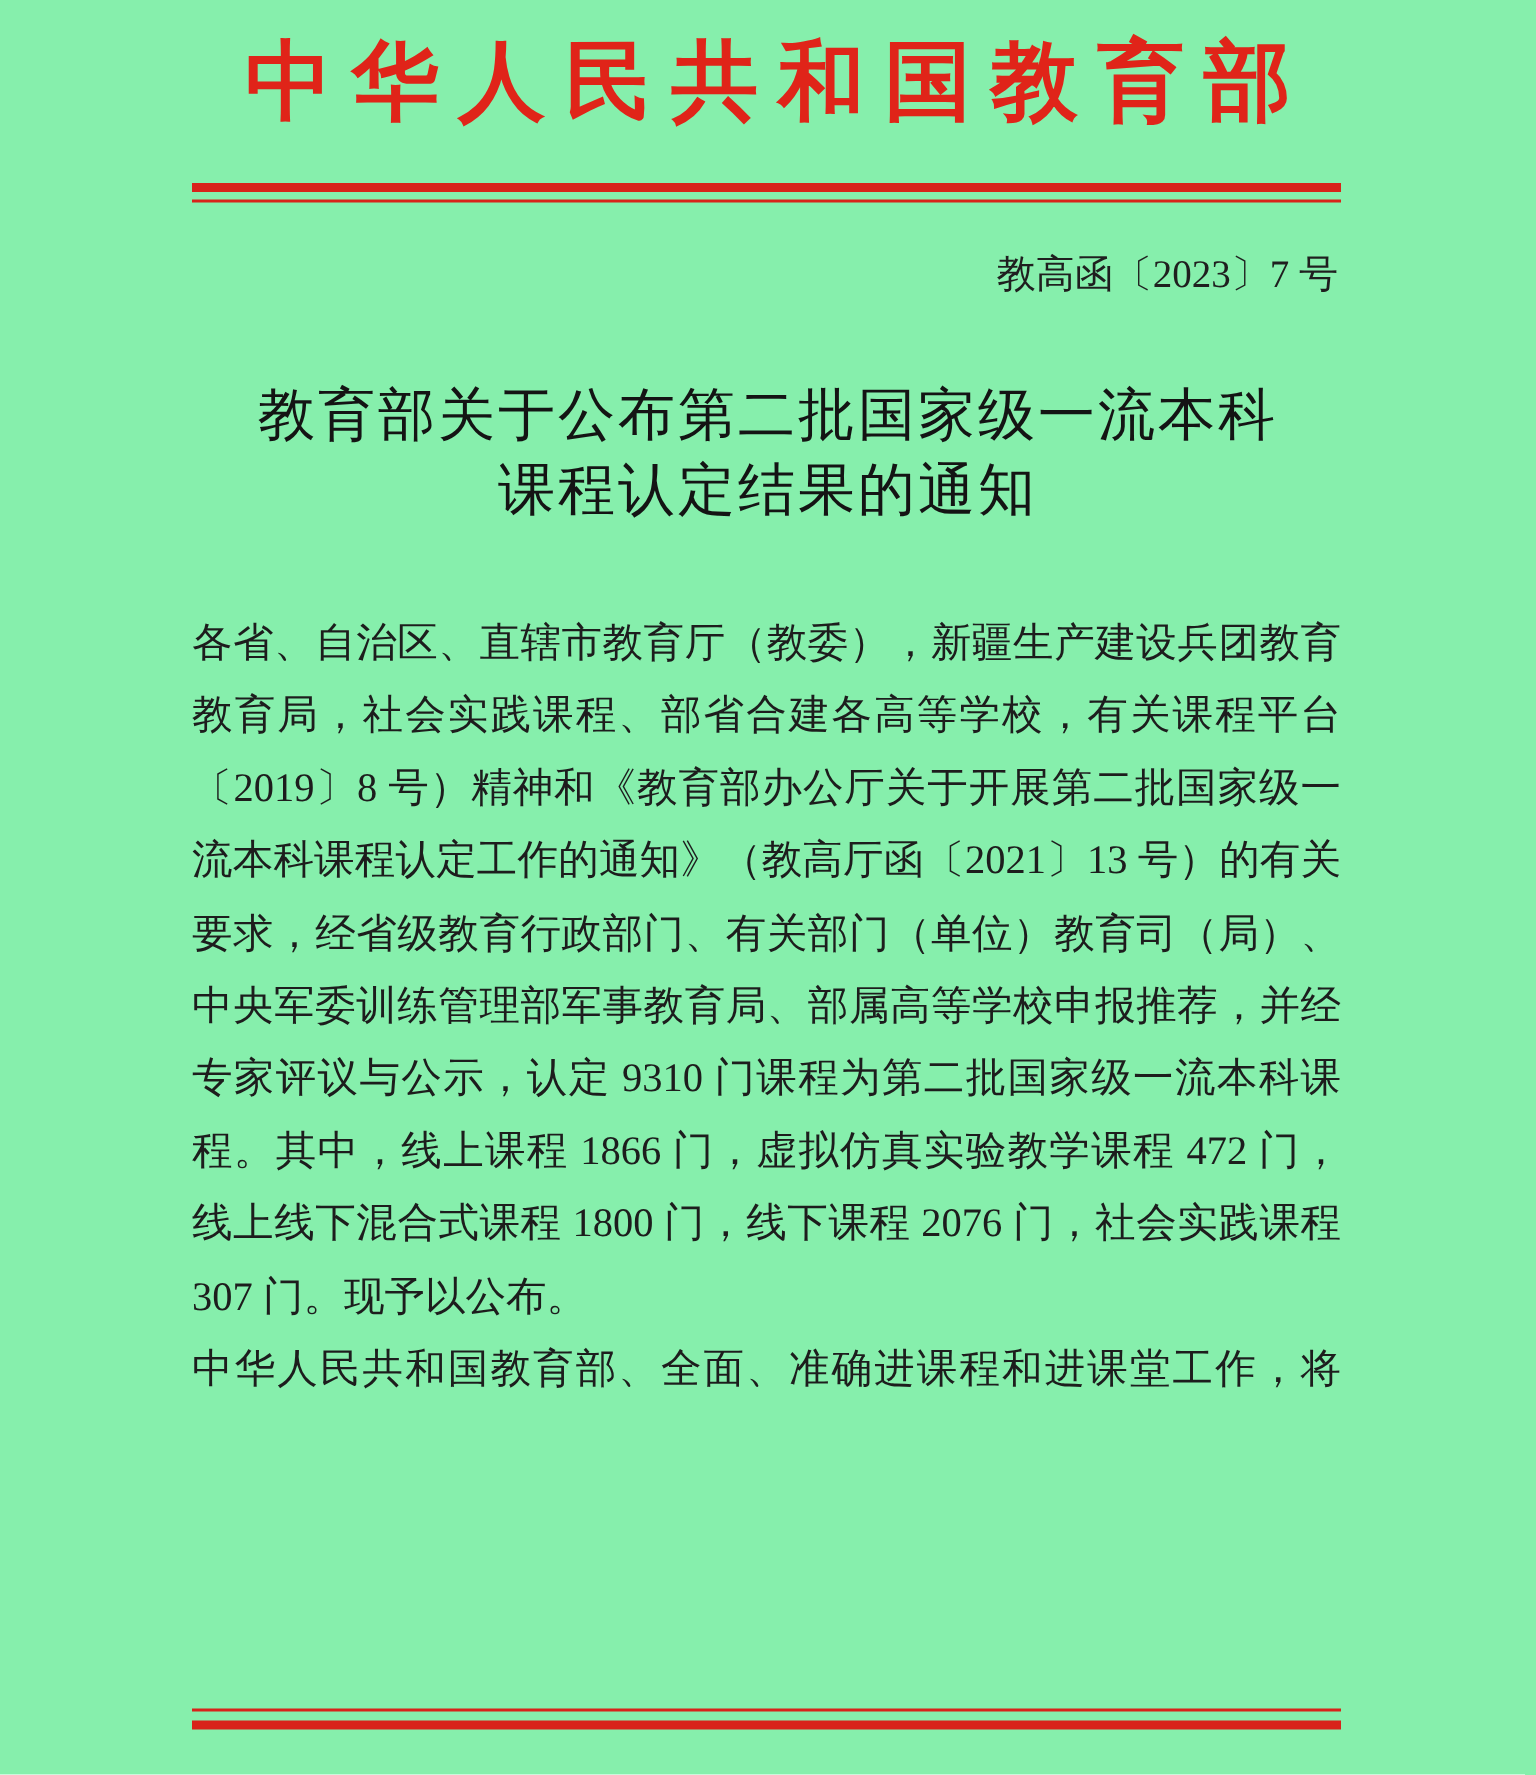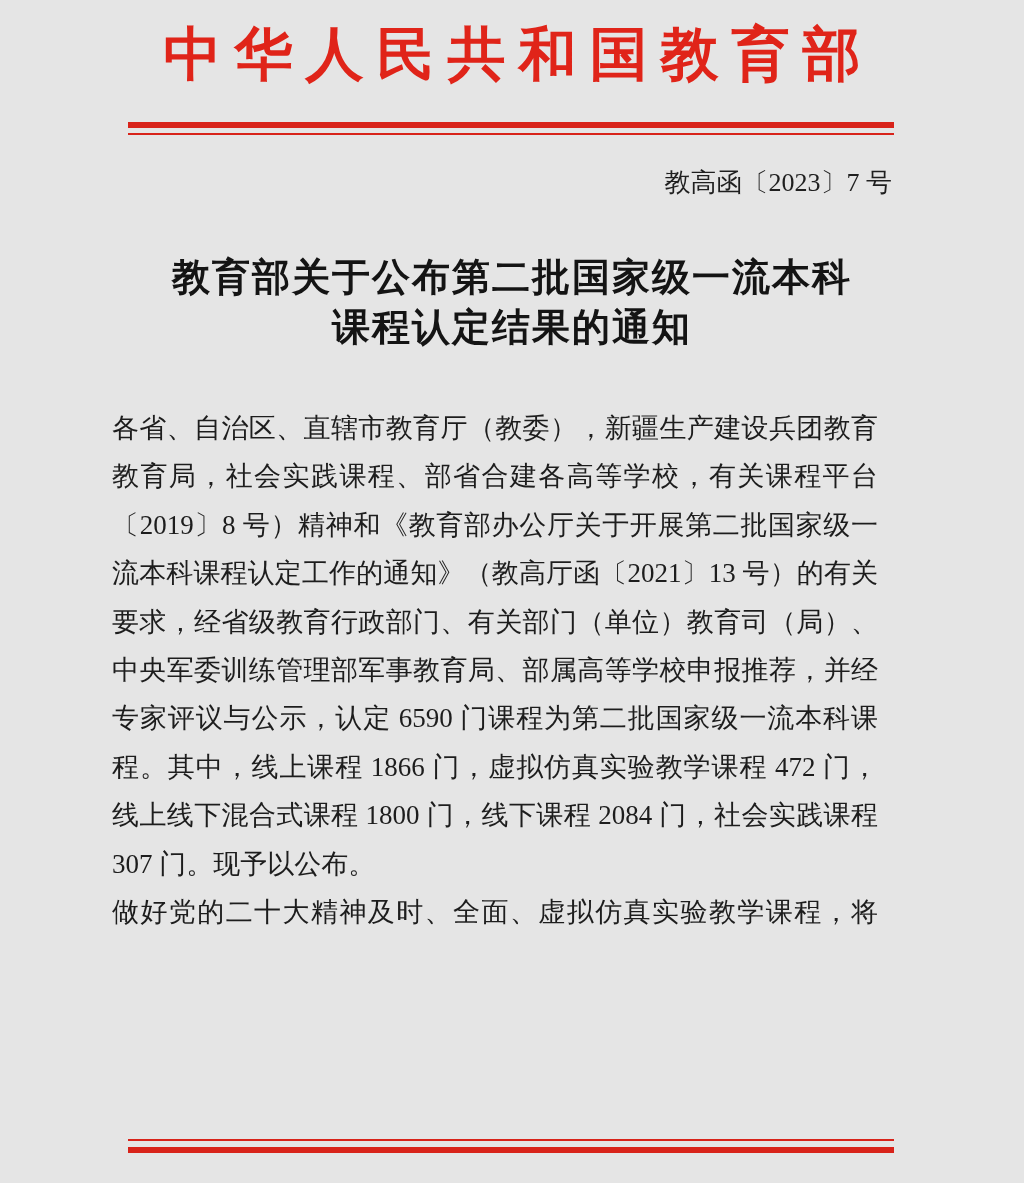--- a/index.html
+++ b/index.html
@@ -4,21 +4,21 @@
 <style>
   html, body {
     margin: 0;
     padding: 0;
     background: #ffffff;
   }
   .page {
     position: relative;
     width: 1024px;
     height: 1183px;
-    background: #e5e5e5;
+    background: #86efac;
     overflow: hidden;
     font-family: "Liberation Serif", "DejaVu Serif", serif;
   }
 
   
   .org-name {
     position: absolute;
     top: 20px;
     left: 0;
     width: 1024px;
@@ -57,32 +57,32 @@
     margin-left: 42px;
   }
 
   
   .doc-title {
     position: absolute;
     top: 252px;
     left: 0;
     width: 1024px;
     text-align: center;
-    font-weight: bold;
+    font-weight: normal;
     font-size: 38px;
     line-height: 50px;
     letter-spacing: 2px;
     color: #141414;
   }
 
   
   .body-text {
     position: absolute;
     top: 404px;
-    left: 112px;
+    left: 128px;
     width: 766px;
     font-size: 27px;
     line-height: 48.4px;
     color: #1d1d1d;
   }
   .line {
     text-align: justify;
     text-align-last: justify;
     text-justify: inter-character;
     height: 48.4px;
@@ -113,25 +113,25 @@
     <div>课程认定结果的通知</div>
   </div>
 
   <div class="body-text">
     <div class="line">各省、自治区、直辖市教育厅（教委），新疆生产建设兵团教育</div>
     <div class="line">教育局，社会实践课程、部省合建各高等学校，有关课程平台</div>
     <div class="line">〔2019〕8 号）精神和《教育部办公厅关于开展第二批国家级一</div>
     <div class="line">流本科课程认定工作的通知》（教高厅函〔2021〕13 号）的有关</div>
     <div class="line">要求，经省级教育行政部门、有关部门（单位）教育司（局）、</div>
     <div class="line">中央军委训练管理部军事教育局、部属高等学校申报推荐，并经</div>
-    <div class="line">专家评议与公示，认定 6590 门课程为第二批国家级一流本科课</div>
+    <div class="line">专家评议与公示，认定 9310 门课程为第二批国家级一流本科课</div>
     <div class="line">程。其中，线上课程 1866 门，虚拟仿真实验教学课程 472 门，</div>
-    <div class="line">线上线下混合式课程 1800 门，线下课程 2084 门，社会实践课程</div>
+    <div class="line">线上线下混合式课程 1800 门，线下课程 2076 门，社会实践课程</div>
     <div class="line para-end">307 门。现予以公布。</div>
-    <div class="line">做好党的二十大精神及时、全面、虚拟仿真实验教学课程，将</div>
+    <div class="line">中华人民共和国教育部、全面、准确进课程和进课堂工作，将</div>
   </div>
 
   <div class="rule rule-bottom">
     <div class="thin"></div>
     <div class="gap"></div>
     <div class="thick"></div>
   </div>
 
 </div>
 

